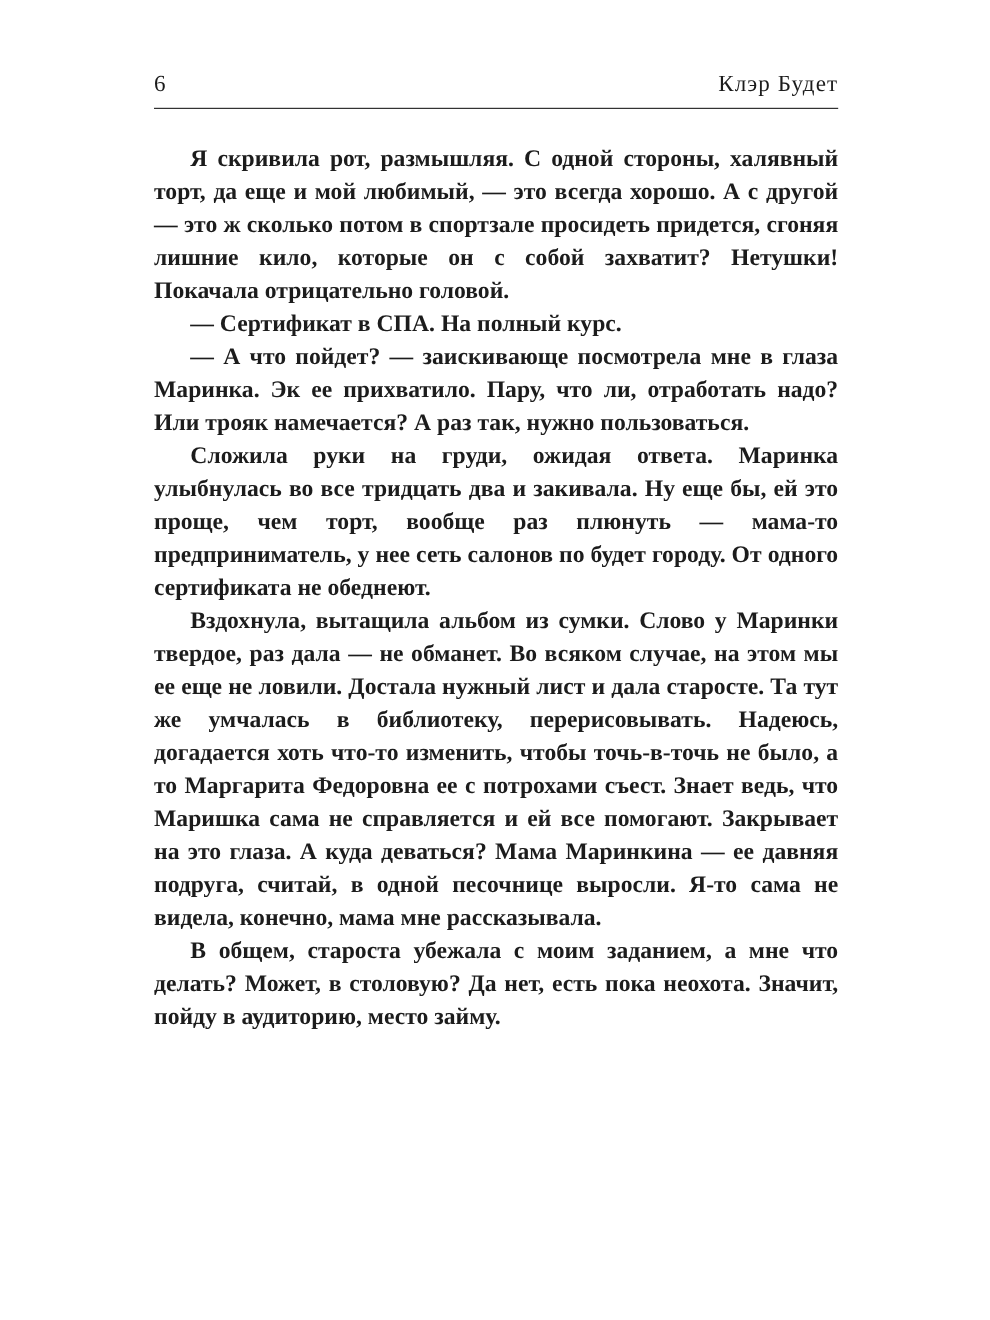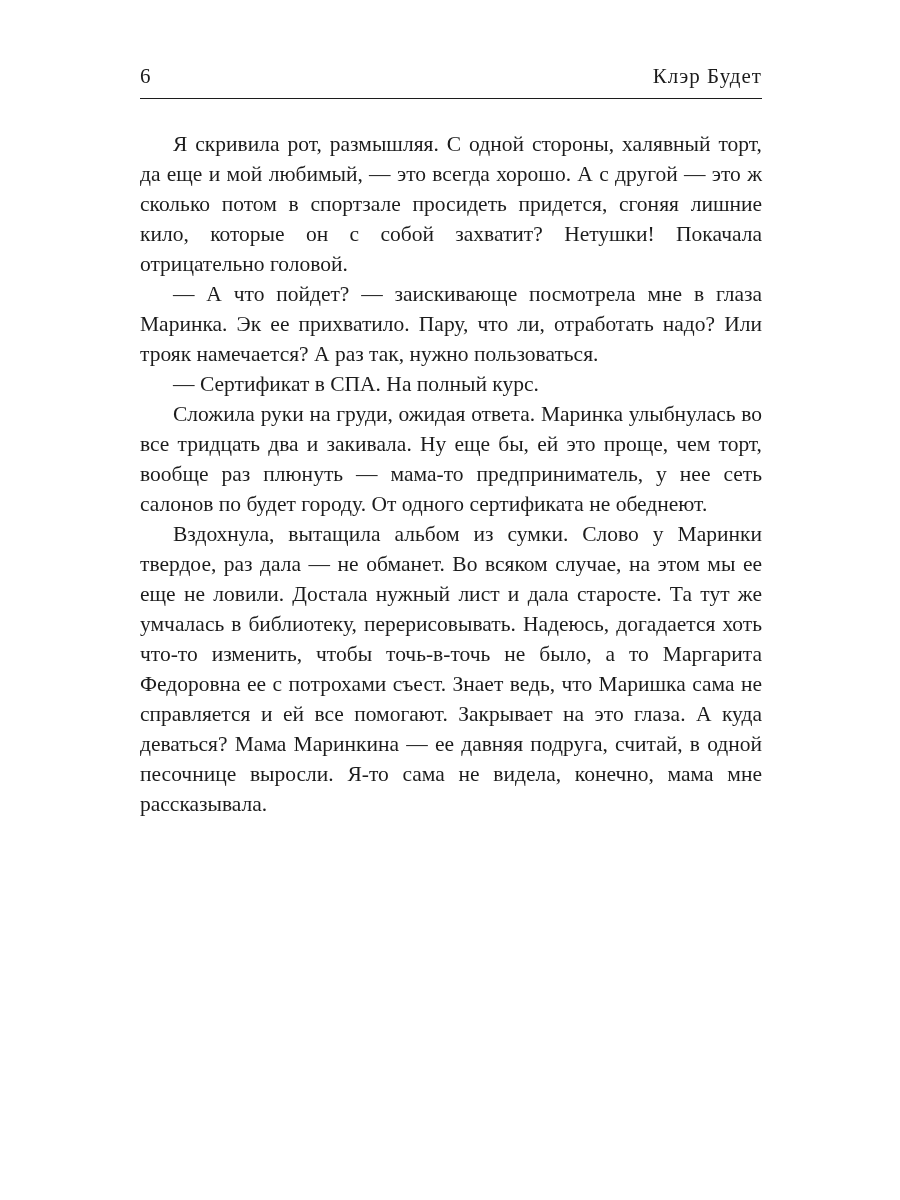--- a/index.html
+++ b/index.html
@@ -43,31 +43,33 @@
     margin-top: 30px;
     font-size: 21.5px;
     line-height: 30px;
     text-align: justify;
     hyphens: auto;
     -webkit-hyphens: auto;
   }
   .text-block p.para {
     margin: 0;
     text-indent: 33px;
+    font-weight: bold;
   }
 </style>
 </head>
 <body>
 
 <div class="book-page">
   <div class="page-header">
     <span class="page-number">6</span>
     <span class="author-name">Клэр Будет</span>
   </div>
   <hr class="header-rule">
   <div class="text-block">
       <p class="para">Я скривила рот, размышляя. С одной стороны, халявный торт, да еще и мой любимый, — это всегда хорошо. А с другой — это ж сколько потом в спортзале просидеть придется, сгоняя лишние кило, которые он с собой захватит? Нетушки! Покачала отрицательно головой.</p>
+      <p class="para">— Сертификат в СПА. На полный курс.</p>
       <p class="para">— А что пойдет? — заискивающе посмотрела мне в глаза Маринка. Эк ее прихватило. Пару, что ли, отработать надо? Или трояк намечается? А раз так, нужно пользоваться.</p>
-      <p class="para">— Сертификат в СПА. На полный курс.</p>
       <p class="para">Сложила руки на груди, ожидая ответа. Маринка улыбнулась во все тридцать два и закивала. Ну еще бы, ей это проще, чем торт, вообще раз плюнуть — мама-то предприниматель, у нее сеть салонов по будет городу. От одного сертификата не обеднеют.</p>
       <p class="para">Вздохнула, вытащила альбом из сумки. Слово у Маринки твердое, раз дала — не обманет. Во всяком случае, на этом мы ее еще не ловили. Достала нужный лист и дала старосте. Та тут же умчалась в библиотеку, перерисовывать. Надеюсь, догадается хоть что-то изменить, чтобы точь-в-точь не было, а то Маргарита Федоровна ее с потрохами съест. Знает ведь, что Маришка сама не справляется и ей все помогают. Закрывает на это глаза. А куда деваться? Мама Маринкина — ее давняя подруга, считай, в одной песочнице выросли. Я-то сама не видела, конечно, мама мне рассказывала.</p>
+      <p class="para">В общем, староста убежала с моим заданием, а мне что делать? Может, в столовую? Да нет, есть пока неохота. Значит, пойду в аудиторию, место займу.</p>
     </div>
 </div>
 
 </body></html>

